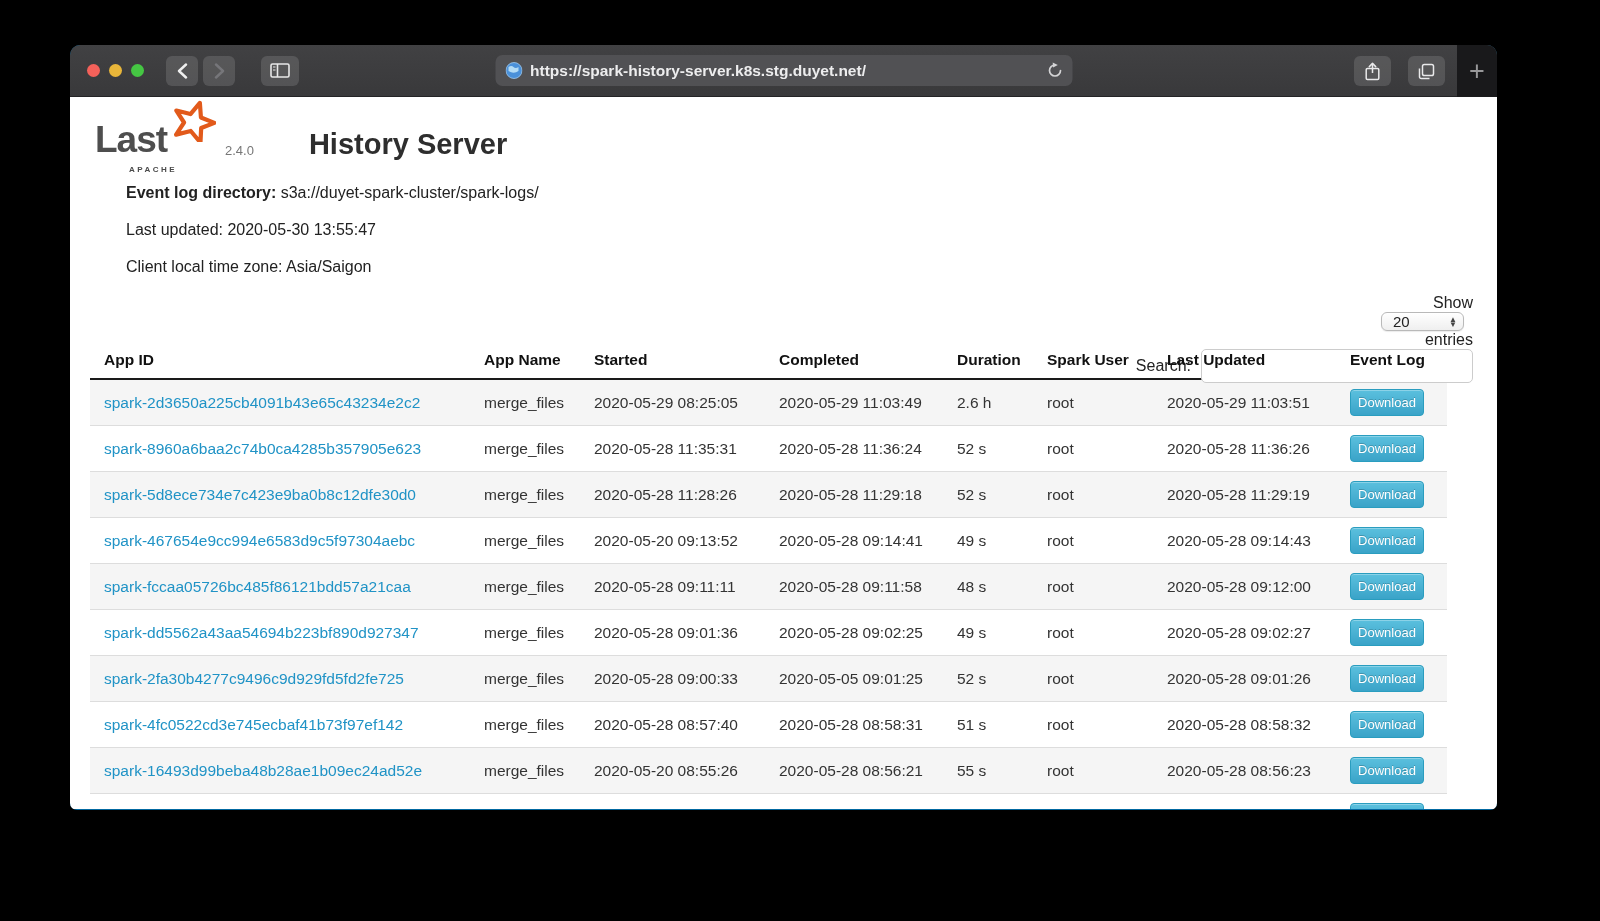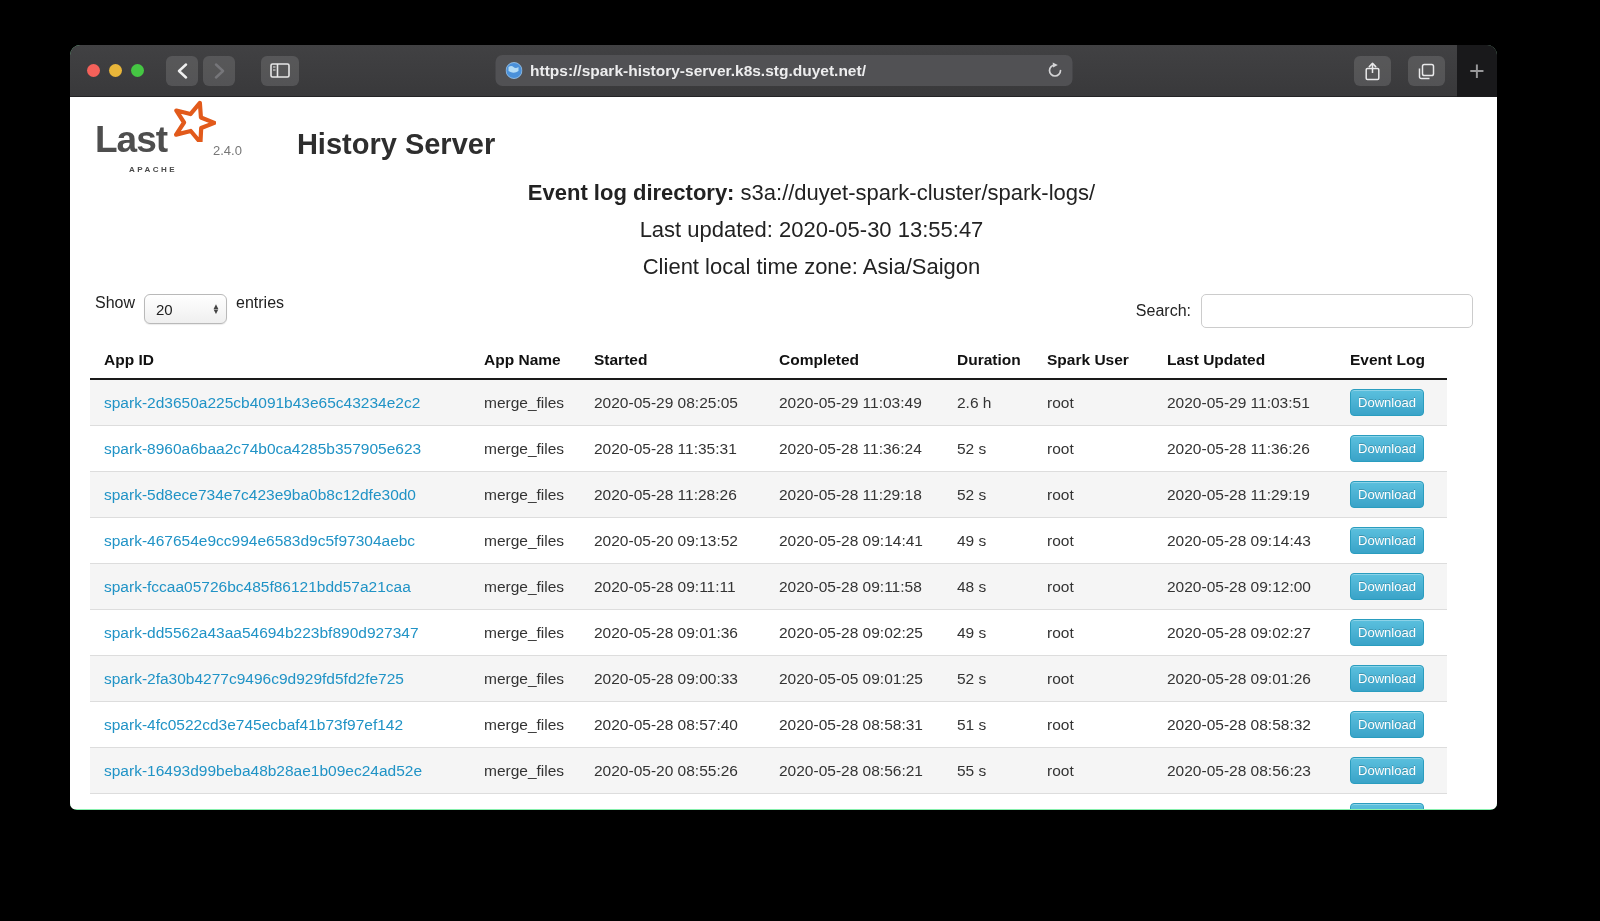--- a/index.html
+++ b/index.html
@@ -1,21 +1,21 @@
 <!DOCTYPE html>
 <html><head>
 <meta charset="utf-8">
 <style>
   * { margin:0; padding:0; box-sizing:border-box; }
   html,body { width:1600px; height:921px; background:#000; overflow:hidden;
               font-family:"Liberation Sans", sans-serif; }
 
   
   .window { position:absolute; left:70px; top:45px; width:1427px; height:765px;
-            border-radius:10px 10px 7px 7px; overflow:hidden; background:#86efac;
+            border-radius:10px 10px 7px 7px; overflow:hidden; background:#0369a1;
             box-shadow:0 25px 70px rgba(0,0,0,.6); }
 
   
   .titlebar { position:relative; height:52px; background:linear-gradient(#414143,#39393b);
               border-bottom:1px solid #242426; display:flex; align-items:center; }
   .traffic { display:flex; gap:9px; margin-left:17px; }
   .light { width:13px; height:13px; border-radius:50%; }
   .light.red    { background:#f4615a; }
   .light.yellow { background:#e9b63a; }
   .light.green  { background:#45c643; }
@@ -38,29 +38,29 @@
   
   .content { height:712px; background:#fff; color:#333; overflow:hidden; }
 
   .brandrow { display:flex; align-items:flex-end; padding:10px 0 0 25px; height:64px; }
   .sparklogo { position:relative; width:110px; height:54px; }
   .sparklogo .apache { position:absolute; left:34px; top:15px; font-size:8px; font-weight:700;
                        letter-spacing:2.5px; color:#4a4a4a;margin-top:43px; }
   .sparklogo .word { position:absolute; left:0; bottom:0; font-size:37px; font-weight:700;
                      color:#4e4e4e; letter-spacing:-1px; }
   .sparklogo .star { position:absolute; left:77px; top:-7px; }
-  .version { font-size:13px; color:#777; margin:0 0 3px 8px; }
+  .version { font-size:13px; color:#777; margin:0 0 3px 20px; }
   .page-title { font-size:29px; font-weight:700; color:#2e2e2e; margin:0 0 0 55px; }
 
-  .infoblock { padding-left:56px; margin-top:22px; font-size:22px; color:#222;text-align:center; }
+  .infoblock { padding-left:56px; margin-top:22px; font-size:16px; color:#222; }
   .infoblock .line { margin-bottom:18px; line-height:19px; }
   .infoblock b { font-weight:700; }
 
-  .controls { margin-top:8px; padding:0 24px 0 25px; display:flex; align-items:flex-start;
-              height:36px; font-size:16px; color:#222; }
+  .controls { margin-top:8px; padding:0 24px 0 25px; display:flex; align-items:flex-end;
+              height:36px; font-size:16px; color:#222;flex-direction:column; }
   .entries-select { display:inline-flex; align-items:center; justify-content:space-between;
                     width:83px; height:30px; margin:0 9px; padding:0 6px 0 11px;
                     border:1px solid #b9b9b9; border-radius:6px;
                     background:linear-gradient(#fff,#efefef);
                     box-shadow:inset 0 1px 0 #fff, 0 1px 1px rgba(0,0,0,.08);
                     font-size:15px; color:#222; cursor:default; }
   .spin { display:flex; flex-direction:column; line-height:5px; font-size:8px; color:#444; }
   .search-wrap { margin-left:auto; display:flex; align-items:center; }
   .search-wrap label { margin-right:10px; }
   .search-input { width:272px; height:34px; border:1px solid #ccc; border-radius:5px;

